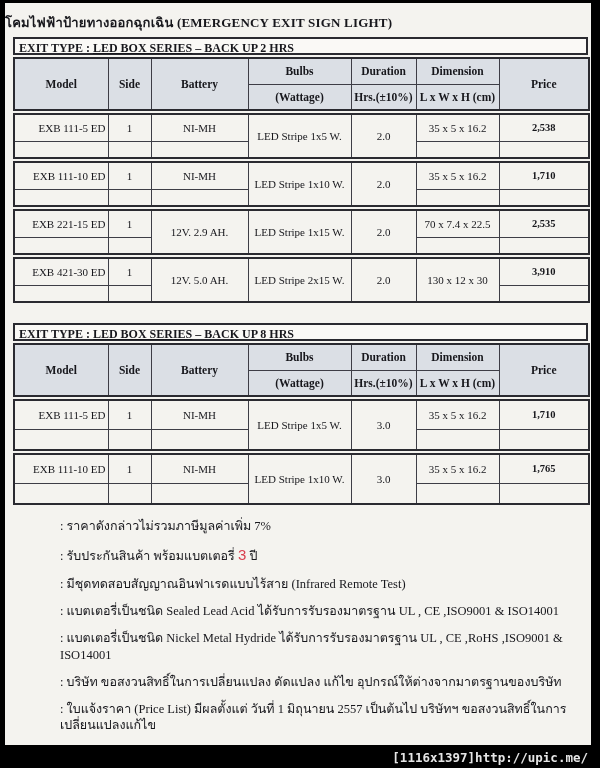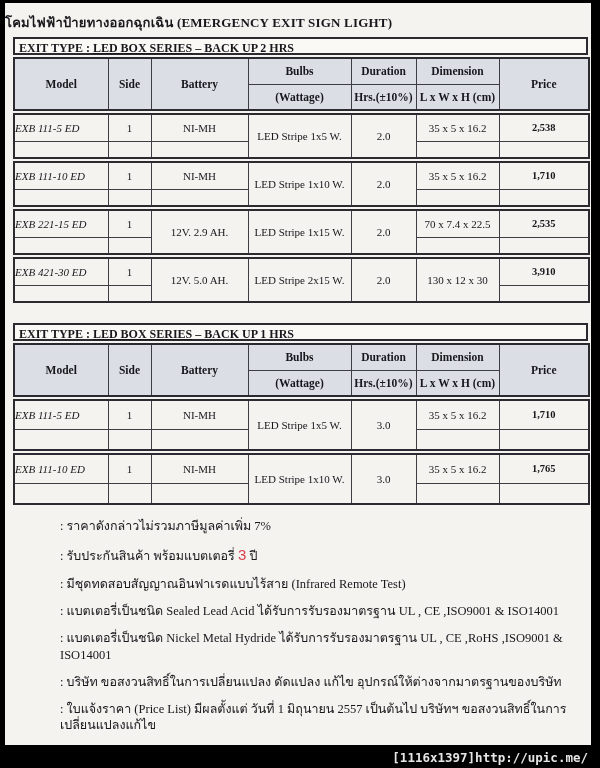--- a/index.html
+++ b/index.html
@@ -26,21 +26,21 @@
   }
   .banner .series{text-decoration:underline;}
   table{border-collapse:collapse;table-layout:fixed;width:575px;margin-top:2px;}
   table.head, table.grp{border:2px solid #2a2a30;}
   td,th{
     border:1px solid #3d3d46;font-size:11px;text-align:center;
     vertical-align:middle;padding:0 2px;box-sizing:border-box;overflow:hidden;
   }
   th{background:#dbdfe5;font-weight:bold;font-size:11.5px;}
   .head tr{height:26px;}
-  .c-model{text-align:left;padding-left:0;font-style:italic;}
+  .c-model{text-align:right;padding-left:0;}
   .price{font-weight:bold;font-size:10.5px;}
   .t1 .ra{height:27px;}
   .t1 .rb{height:17px;}
   .t2 .ra{height:29px;}
   .t2 .rb{height:21px;}
   .col-model{width:94px;}  .col-side{width:43px;}  .col-batt{width:97px;}
   .col-bulb{width:103px;}  .col-dur{width:65px;}   .col-dim{width:83px;}
   .col-price{width:90px;}
   .notes{margin:13px 0 0 10px;font-size:12.5px;}
   .notes-heading{font-weight:bold;text-decoration:underline;font-size:12.5px;}
@@ -202,21 +202,21 @@
       <tr class="rb">
         <td></td>
             <td></td>
             <td></td>
       </tr>
     </tbody>
       </table>
   </div>
 
   <div class="tbl t2">
-    <div class="banner"><span>EXIT TYPE : </span><span class="series">LED  BOX  SERIES</span><span> – BACK UP  1  HRS</span></div>
+    <div class="banner"><span>EXIT TYPE : </span><span class="series">LED  BOX  SERIES</span><span> – BACK UP  8  HRS</span></div>
 
     <table class="head">
       <colgroup>
           <col class="col-model">
           <col class="col-side">
           <col class="col-batt">
           <col class="col-bulb">
           <col class="col-dur">
           <col class="col-dim">
           <col class="col-price">

